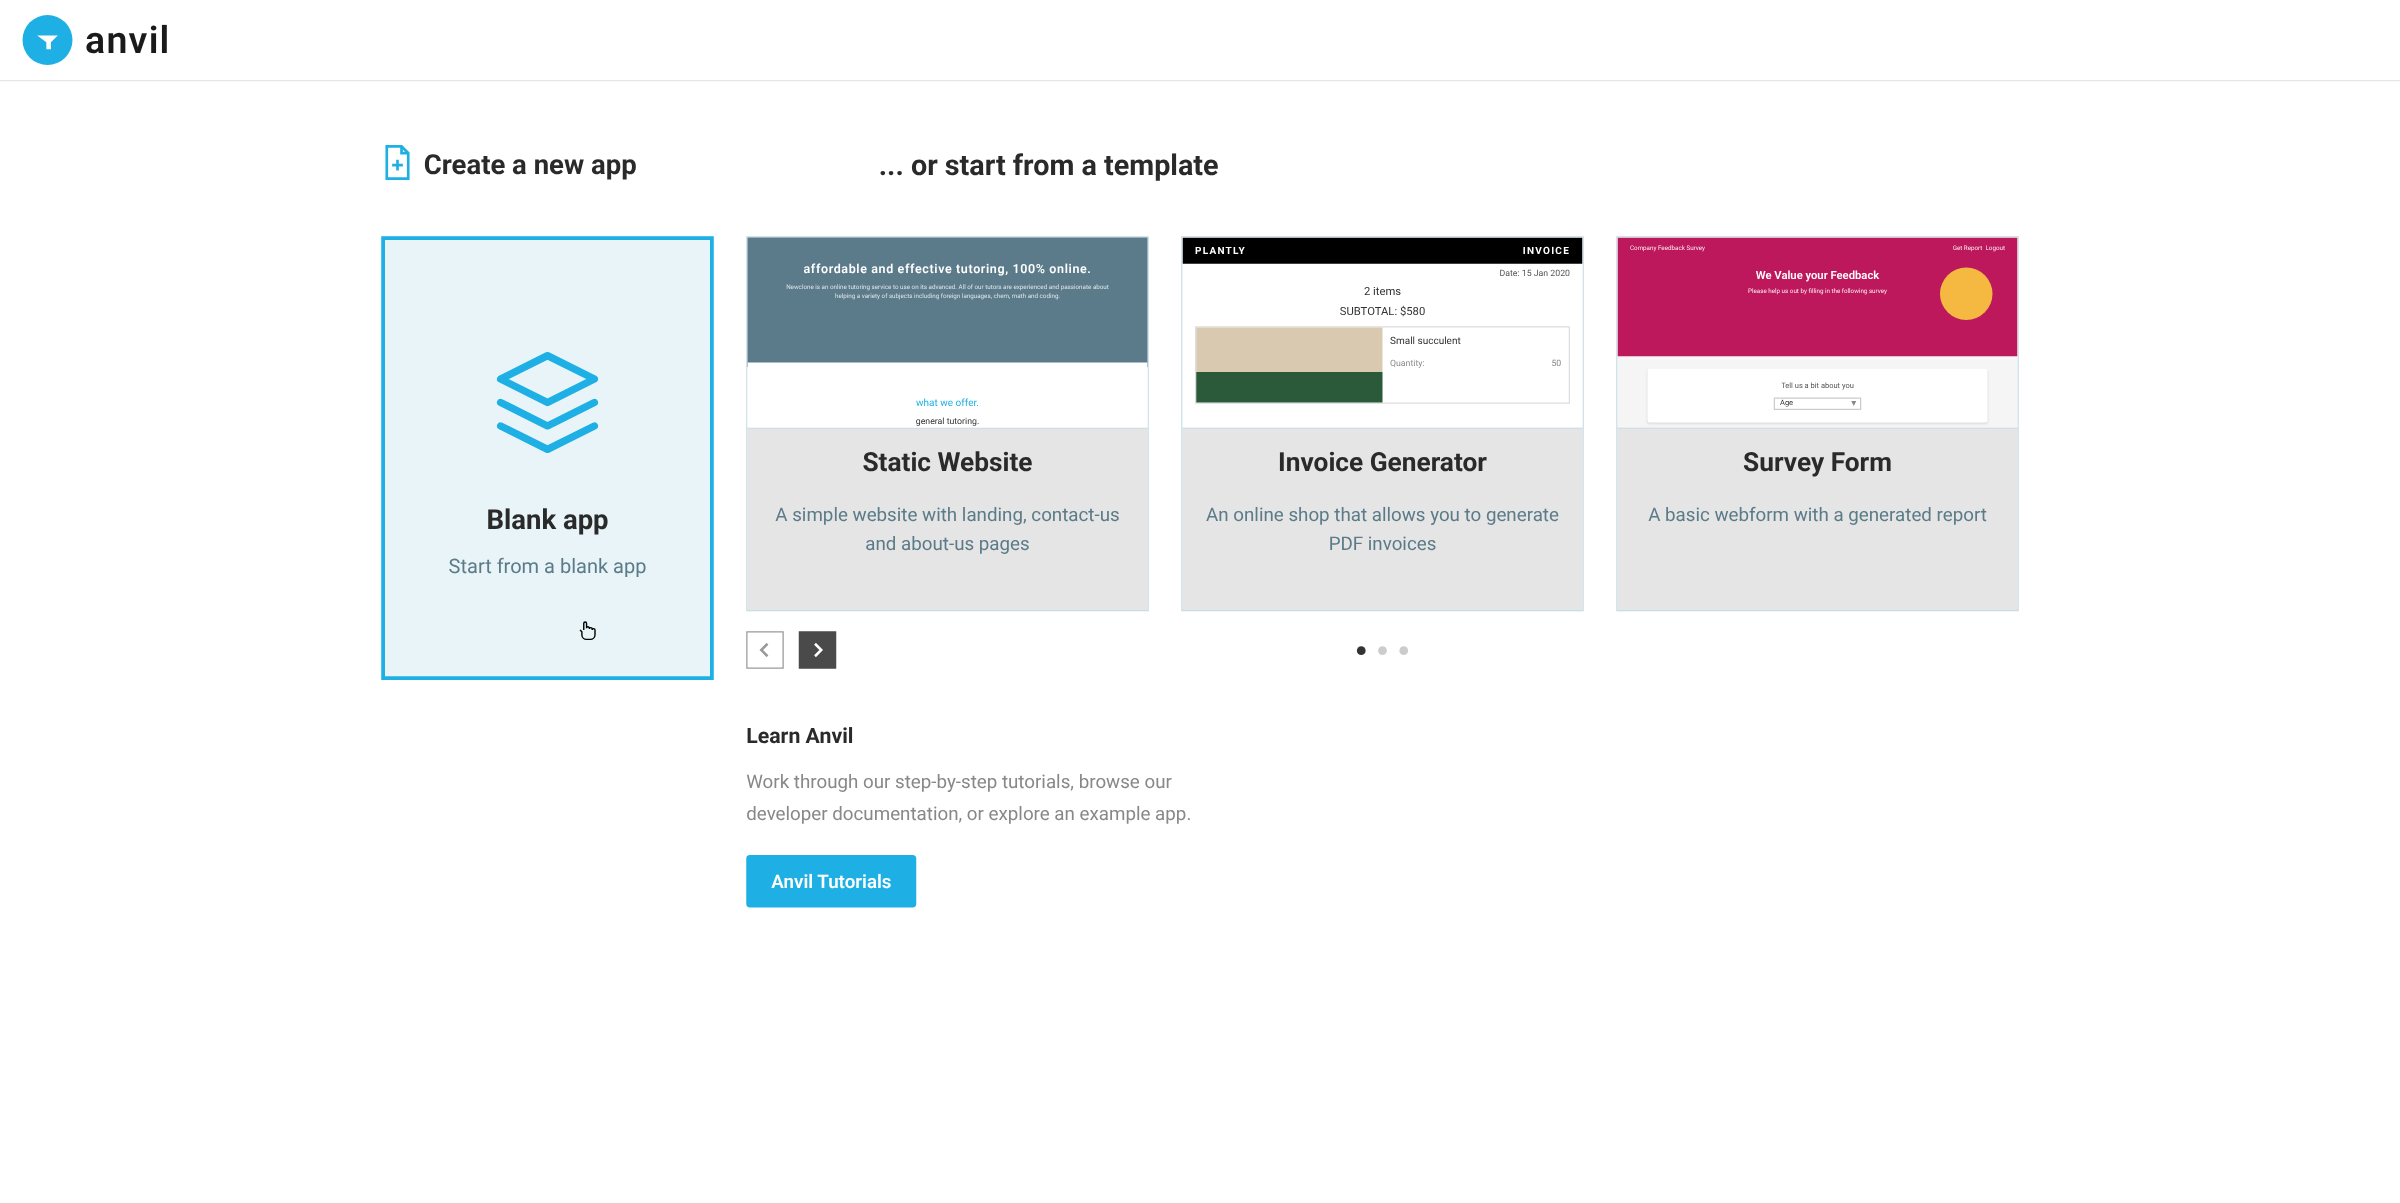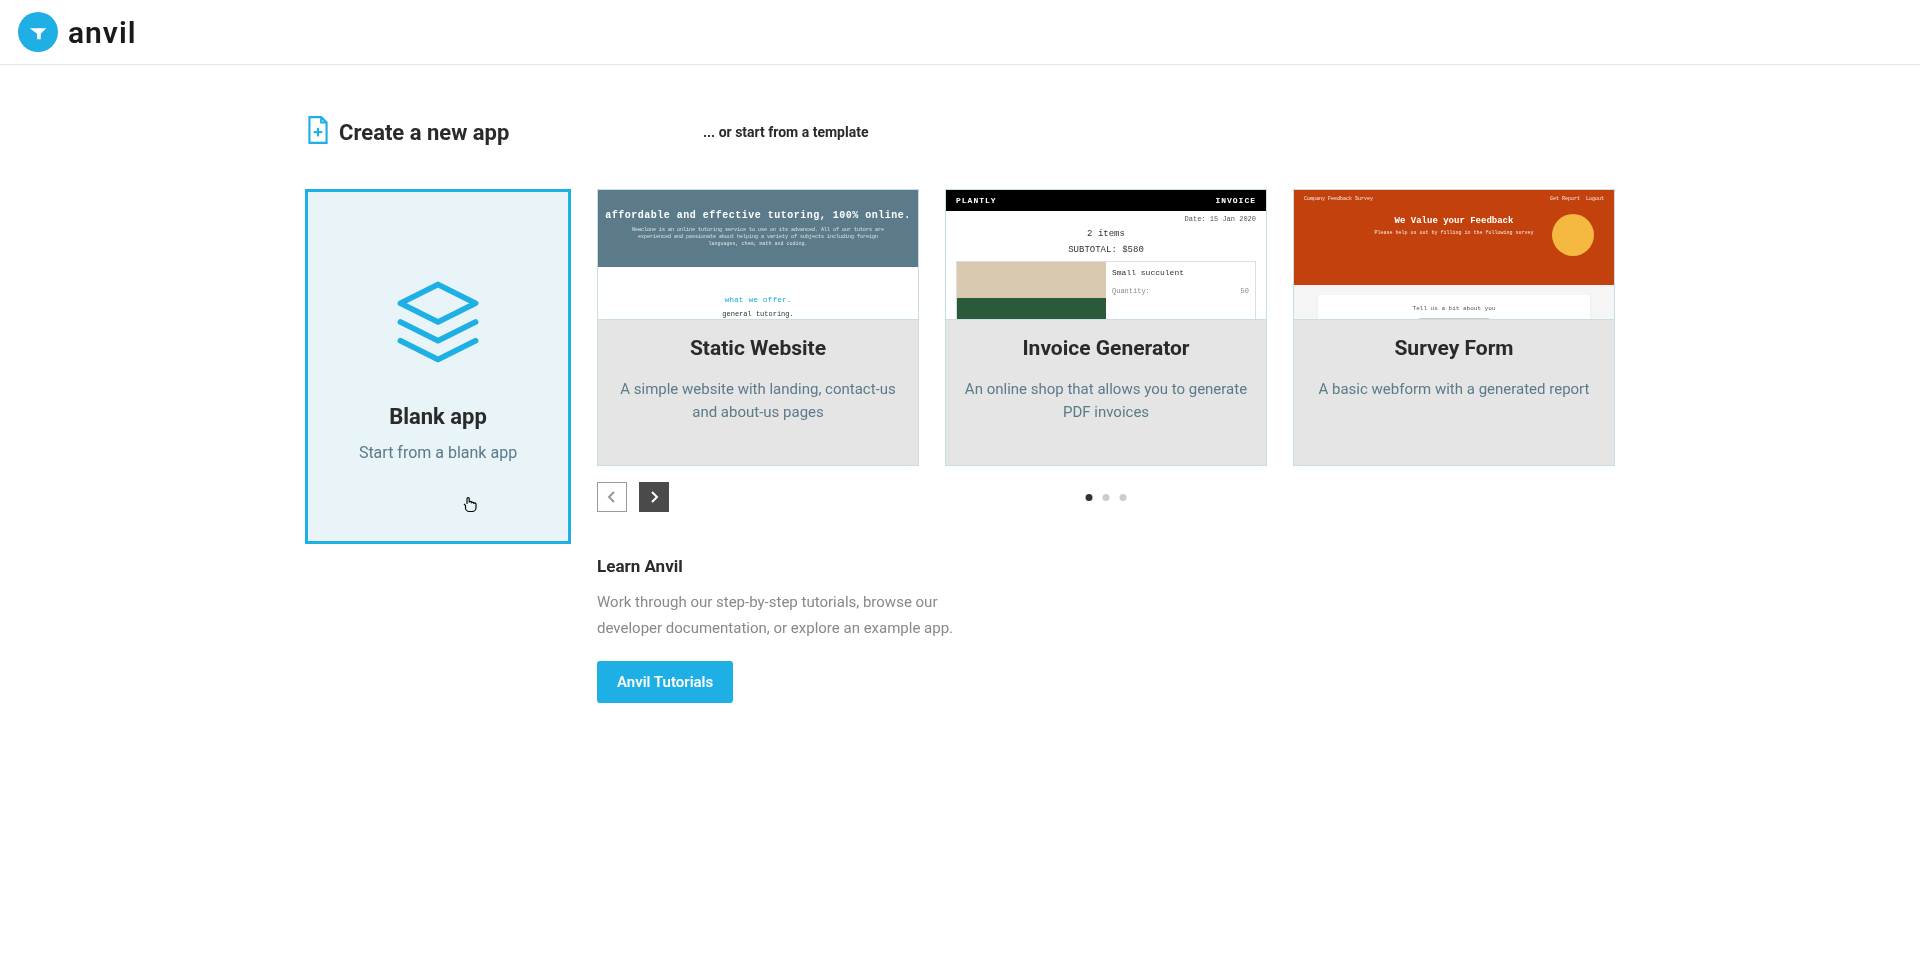--- a/index.html
+++ b/index.html
@@ -9,34 +9,34 @@
 .logo-wrap { display: flex; align-items: center; gap: 10px; }
 .logo-circle { width: 40px; height: 40px; border-radius: 50%; background: #1eb0e4; display: flex; align-items: center; justify-content: center; }
 .logo-text { font-size: 30px; font-weight: 600; letter-spacing: 1px; color: #1a1a1a; text-transform: lowercase; }
 
 .container { max-width: 1480px; margin: 0 auto; padding: 50px 85px; }
 
 .headers { display: flex; align-items: center; gap: 18px; margin-bottom: 40px; }
 .header-left { display: flex; align-items: center; gap: 8px; width: 360px; }
 .header-icon { color: #1eb0e4; }
 .header-title { font-size: 22px; font-weight: 700; color: #2a2a2a; }
-.header-right { font-size: 14px; font-weight: 700; color: #2a2a2a; margin-left: 20px; }
+.header-right { font-size: 23px; font-weight: 700; color: #2a2a2a; margin-left: 20px; }
 
 .cards-row { display: flex; gap: 26px; align-items: stretch; }
 
 .blank-card { width: 324px; height: 355px; border: 3px solid #1eb0e4; background: #e8f4f8; display: flex; flex-direction: column; align-items: center; justify-content: center; position: relative; cursor: pointer; }
 .blank-title { font-size: 22px; font-weight: 700; color: #2a2a2a; margin-top: 28px; }
 .blank-sub { font-size: 16px; color: #5b7b88; margin-top: 14px; }
 .cursor-hand { position: absolute; bottom: 24px; left: 59%; color: #1a1a1a; }
 
 .templates-wrap { flex: 1; }
 .templates-row { display: flex; gap: 26px; }
 
 .template-card { width: 322px; border: 1px solid #c8dde4; background: #eef8fb; display: flex; flex-direction: column; cursor: pointer; }
-.template-preview { height: 129px; background: #f5f5f5; position: relative; overflow: hidden; font-family: Liberation Mono, monospace; }
+.template-preview { height: 152px; background: #f5f5f5; position: relative; overflow: hidden; }
 .template-body { padding: 16px 18px 42px; text-align: center; background: #e5e5e5; border-top: 1px solid #c8dde4; flex: 1; }
 .template-title { font-size: 21px; font-weight: 700; color: #2a2a2a; margin-bottom: 18px; }
 .template-desc { font-size: 15px; color: #5b7b88; line-height: 1.5; }
 
 
 .pv-static { background: linear-gradient(180deg, #5b7a8a 0%, #5b7a8a 68%, #fff 68%, #fff 100%); color: #fff; text-align: center; padding-top: 20px; }
 .pv-static-h { font-size: 10px; letter-spacing: 0.5px; font-weight: 600; }
 .pv-static-p { font-size: 5px; opacity: 0.8; margin-top: 6px; padding: 0 30px; line-height: 1.4; }
 .pv-static-bottom { position: absolute; bottom: 0; left: 0; right: 0; height: 52px; background: #fff; color: #1eb0e4; font-size: 8px; padding-top: 28px; }
 .pv-static-bottom .sub { color: #333; font-size: 7px; margin-top: 6px; }
@@ -45,21 +45,21 @@
 .pv-inv-top { background: #000; color: #fff; display: flex; justify-content: space-between; padding: 6px 10px; font-size: 8px; font-weight: 700; letter-spacing: 1px; }
 .pv-inv-date { text-align: right; font-size: 7px; color: #555; padding: 4px 10px 2px; }
 .pv-inv-mid { text-align: center; font-size: 9px; color: #333; padding: 4px 0; }
 .pv-inv-sub { text-align: center; font-size: 9px; color: #333; padding: 2px 0 6px; }
 .pv-inv-row { display: flex; border: 1px solid #ddd; margin: 0 10px; }
 .pv-inv-img { width: 50%; height: 60px; background: linear-gradient(180deg, #d8c9b0 0%, #d8c9b0 60%, #2a5a3a 60%, #2a5a3a 100%); }
 .pv-inv-det { width: 50%; padding: 6px; font-size: 8px; color: #333; }
 .pv-inv-det .q { color: #888; font-size: 7px; margin-top: 10px; display: flex; justify-content: space-between; }
 
 .pv-survey { background: #f5f5f5; }
-.pv-sv-top { background: #c2410c; height: 95px; color: #fff; padding: 6px 10px; position: relative; }
+.pv-sv-top { background: #be185d; height: 95px; color: #fff; padding: 6px 10px; position: relative; }
 .pv-sv-bar { display: flex; justify-content: space-between; font-size: 5px; opacity: 0.9; }
 .pv-sv-center { text-align: center; margin-top: 14px; }
 .pv-sv-h { font-size: 9px; font-weight: 600; }
 .pv-sv-p { font-size: 5px; margin-top: 4px; opacity: 0.9; }
 .pv-sv-av { position: absolute; right: 20px; top: 24px; width: 42px; height: 42px; border-radius: 50%; background: #f5b942; }
 .pv-sv-card { background: #fff; margin: 10px 24px 0; border-radius: 2px; box-shadow: 0 1px 2px rgba(0,0,0,0.1); padding: 10px; text-align: center; }
 .pv-sv-cl { font-size: 6px; color: #555; }
 .pv-sv-sel { width: 70px; height: 10px; border: 1px solid #ccc; margin: 6px auto 0; font-size: 6px; text-align: left; padding: 0 4px; position: relative; }
 .pv-sv-sel::after { content: "▾"; position: absolute; right: 3px; top: -1px; font-size: 8px; color: #888; }
 

